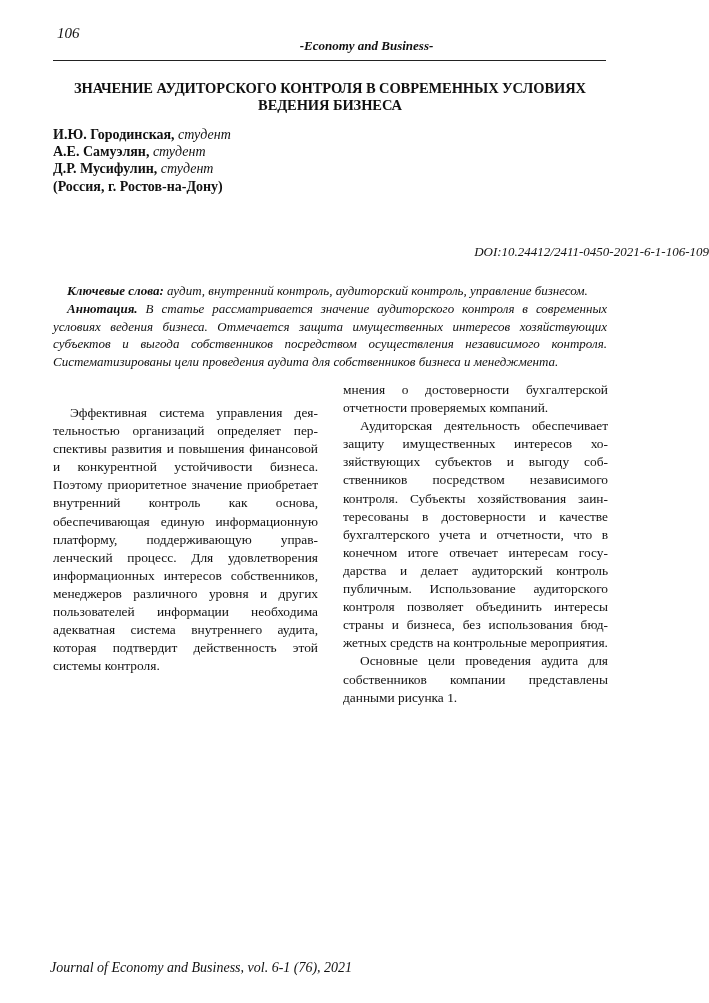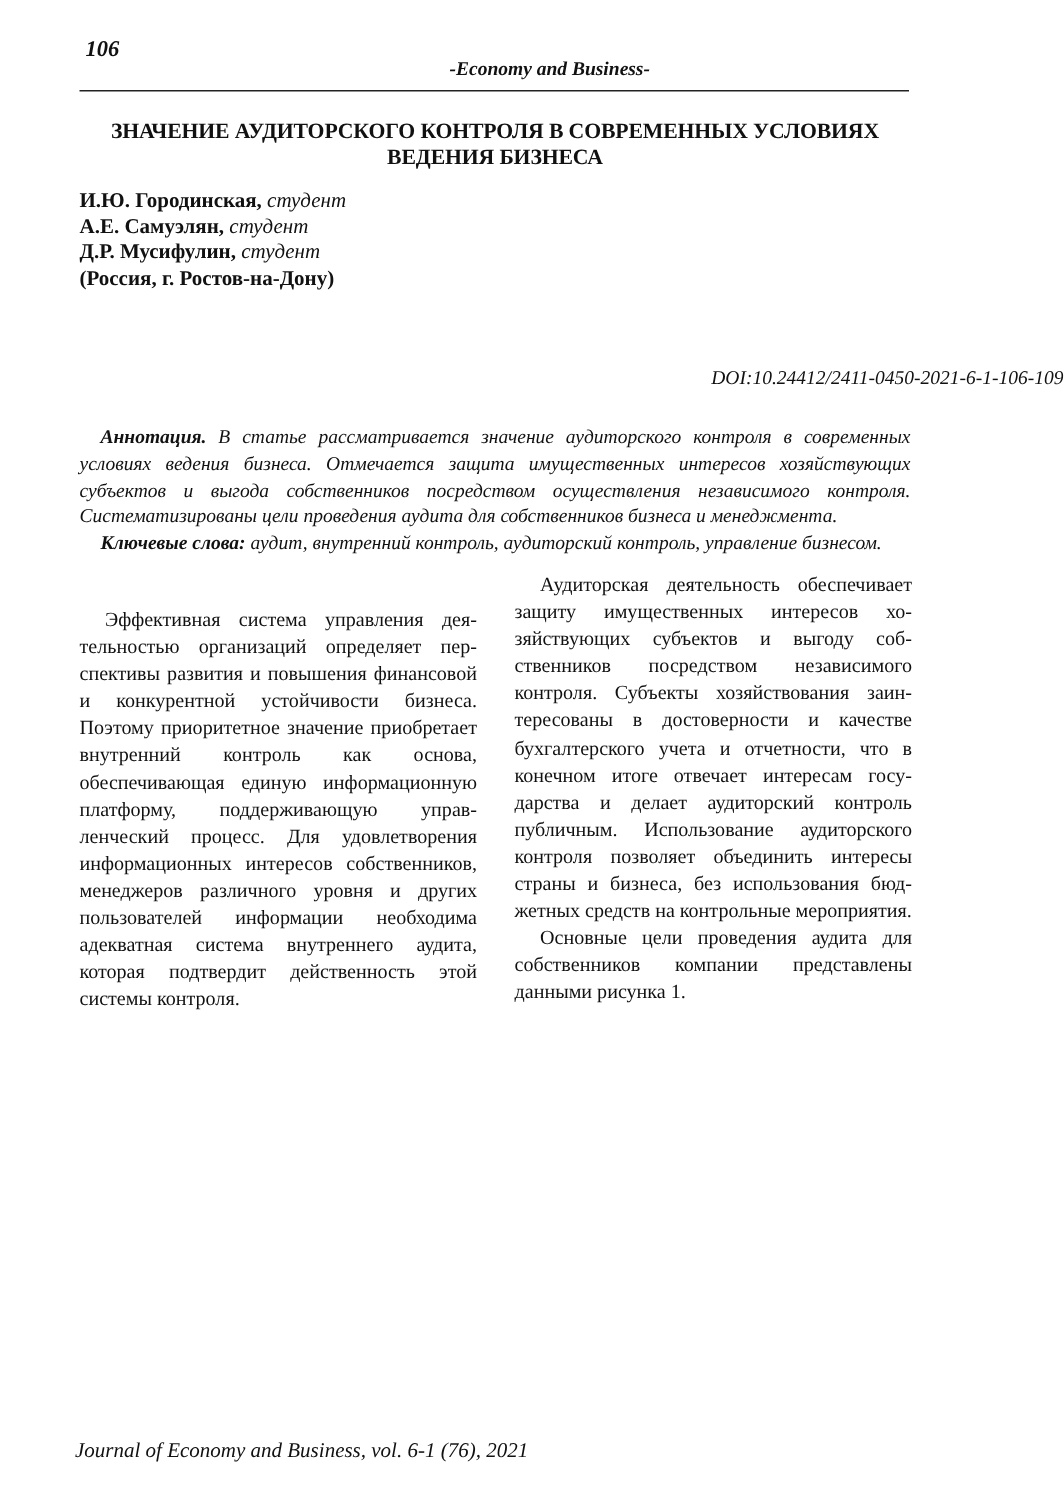--- a/index.html
+++ b/index.html
@@ -13,21 +13,21 @@
       position: relative;
       overflow: hidden;
       font-family: "Liberation Serif", serif;
       color: #111111;
     }
     .page-number {
       position: absolute;
       left: 57px;
       top: 25px;
       font-size: 15px;
-      font-weight: bold;
+      font-weight: normal;
       font-style: italic;
     }
     .running-head {
       position: absolute;
       left: 0;
       width: 100%;
       top: 38px;
       text-align: center;
       font-size: 13px;
       font-weight: bold;
@@ -133,31 +133,32 @@
     <span class="name">Д.Р. Мусифулин,</span>
     <span class="role">студент</span>
   </div>
   <div class="aff">(Россия, г. Ростов-на-Дону)</div>
 </div>
 
 <div class="doi">DOI:10.24412/2411-0450-2021-6-1-106-109</div>
 
 <div class="abstract">
   <p>
+    <span class="label">Ключевые слова:</span>
+    <span>аудит, внутренний контроль, аудиторский контроль, управление бизнесом.</span>
+  </p>
+  <p>
     <span class="label">Аннотация.</span>
     <span>В статье рассматривается значение аудиторского контроля в современных условиях ведения бизнеса. Отмечается защита имущественных интересов хозяйствующих субъектов и выгода собственников посредством осуществления независимого контроля. Систематизированы цели проведения аудита для собственников бизнеса и менеджмента.</span>
-  </p>
-  <p>
-    <span class="label">Ключевые слова:</span>
-    <span>аудит, внутренний контроль, аудиторский контроль, управление бизнесом.</span>
   </p>
 </div>
 
 <div class="col col-left">
   <p>Эффективная система управления дея­тельностью организаций определяет пер­спективы развития и повышения финансо­вой и конкурентной устойчивости бизнеса. Поэтому приоритетное значение приобре­тает внутренний контроль как основа, обеспечивающая единую информацион­ную платформу, поддерживающую управ­ленческий процесс. Для удовлетворения информационных интересов собственни­ков, менеджеров различного уровня и дру­гих пользователей информации необходи­ма адекватная система внутреннего ауди­та, которая подтвердит действенность этой системы контроля.</p>
 </div>
 
 <div class="col col-right">
+  <p class="cont">мнения о достоверности бухгалтерской отчетности проверяемых компаний.</p>
   <p>Аудиторская деятельность обеспечива­ет защиту имущественных интересов хо­зяйствующих субъектов и выгоду соб­ственников посредством независимого контроля. Субъекты хозяйствования заин­тересованы в достоверности и качестве бухгалтерского учета и отчетности, что в конечном итоге отвечает интересам госу­дарства и делает аудиторский контроль публичным. Использование аудиторского контроля позволяет объединить интересы страны и бизнеса, без использования бюд­жетных средств на контрольные меропри­ятия.</p>
   <p>Основные цели проведения аудита для собственников компании представлены данными рисунка 1.</p>
 </div>
 
 <div class="footer">Journal of Economy and Business, vol. 6-1 (76), 2021</div>
 
 </body></html>

